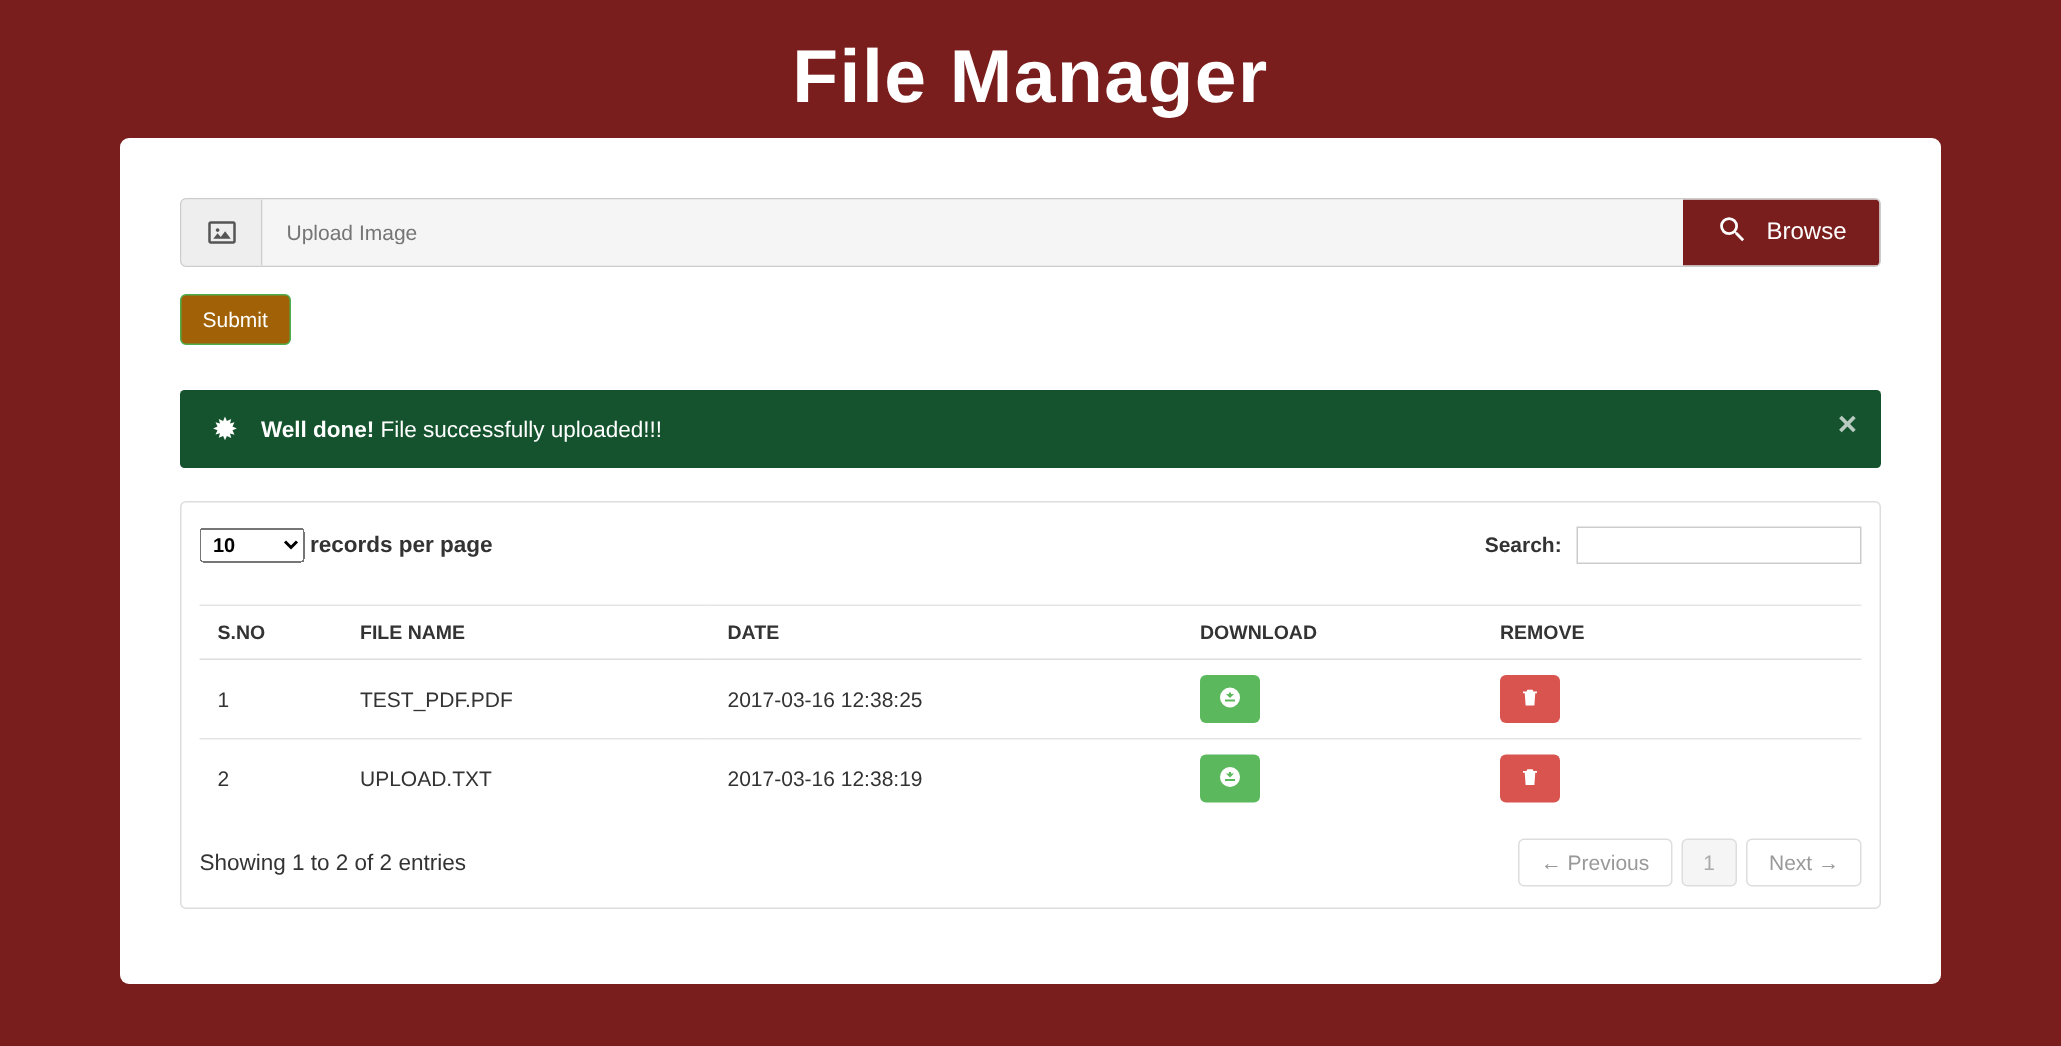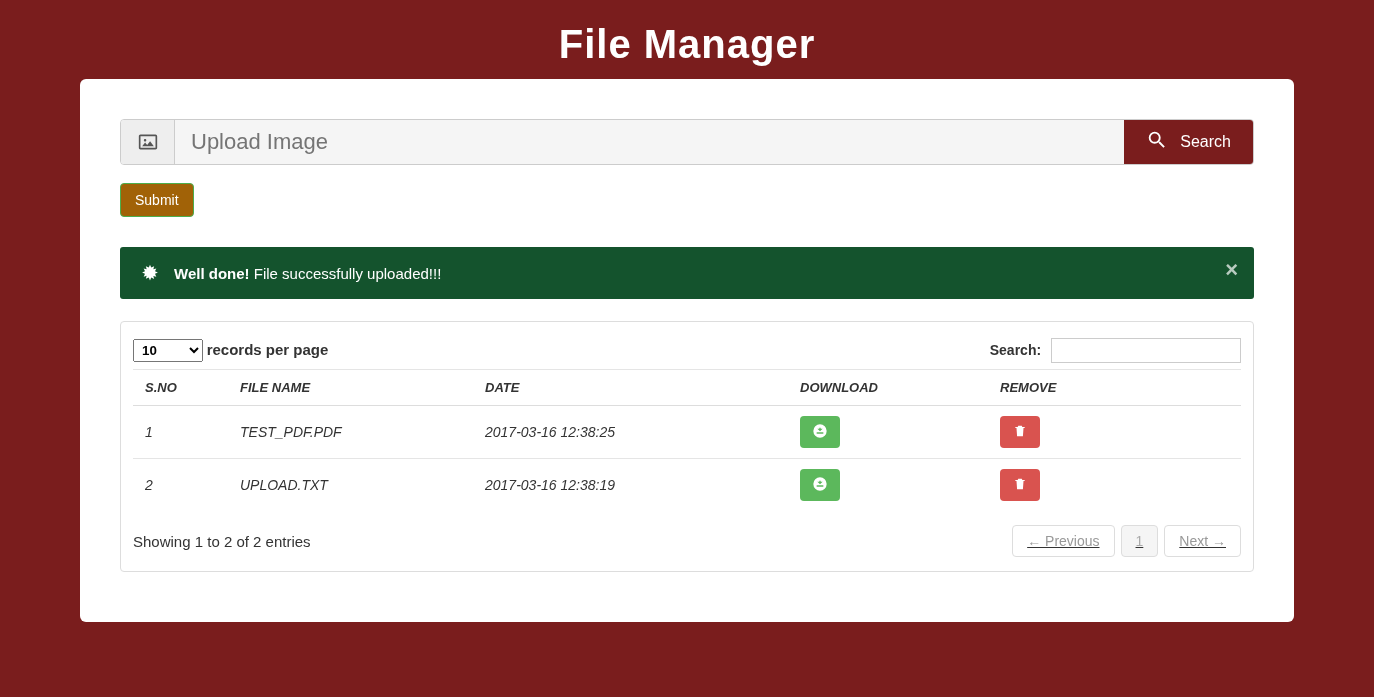--- a/index.html
+++ b/index.html
@@ -8,21 +8,21 @@
   font-family: "Helvetica Neue", Helvetica, Arial, sans-serif;
   font-size: 14px;
   color: #333;
   width: 1374px;
   height: 697px;
   overflow: hidden;
 }
 .page-title {
   color: #fff;
   text-align: center;
-  font-size: 40px;
+  font-size: 50px;
   font-weight: 800;
   font-family: Impact, "Arial Black", sans-serif;
   letter-spacing: 1px;
   padding: 22px 0 12px 0;
 }
 .container {
   background: #fff;
   border-radius: 6px;
   margin: 0 80px 30px 80px;
   padding: 40px 40px 50px 40px;
@@ -41,21 +41,21 @@
   align-items: center;
   justify-content: center;
   background: #eee;
   border-right: 1px solid #ccc;
 }
 .upload-icon-box svg { fill: #555; }
 .upload-input {
   flex: 1;
   border: none;
   padding: 0 16px;
-  font-size: 22px;
+  font-size: 14px;
   color: #999;
   background: #f5f5f5;
   outline: none;
 }
 .browse-btn {
   background: #7a1d1d;
   color: #fff;
   border: none;
   padding: 0 22px;
   display: flex;
@@ -101,21 +101,21 @@
 .panel {
   margin-top: 22px;
   border: 1px solid #ddd;
   border-radius: 4px;
   padding: 16px 12px 14px 12px;
 }
 .controls-row {
   display: flex;
   justify-content: space-between;
   align-items: center;
-  margin-bottom: 6px;
+  margin-bottom: 27px;
 }
 .records-sel {
   font-size: 13px;
 }
 .records-sel select {
   font-weight: bold;
   padding: 2px 4px;
   min-width: 70px;
 }
 .records-sel span { font-weight: bold; font-size: 15px; }
@@ -123,21 +123,20 @@
 .search-box input {
   border: 1px solid #ccc;
   padding: 4px 6px;
   margin-left: 6px;
   width: 190px;
   font-weight: normal;
 }
 table {
   width: 100%;
   border-collapse: collapse;
-  font-style: italic;
 }
 th, td {
   text-align: left;
   padding: 10px 12px;
   border-top: 1px solid #e5e5e5;
 }
 th {
   font-weight: bold;
   font-size: 13px;
   border-bottom: 1px solid #ddd;
@@ -155,21 +154,21 @@
 .btn-dl { background: #5cb85c; }
 .btn-rm { background: #d9534f; }
 .btn-sm svg { fill: #fff; }
 .below-row {
   display: flex;
   justify-content: space-between;
   align-items: center;
   margin-top: 14px;
   font-size: 15px;
 }
-.pager { display: flex; gap: 6px; text-decoration: underline; }
+.pager { display: flex; gap: 6px; }
 .pager button {
   border: 1px solid #ddd;
   background: #fff;
   color: #999;
   padding: 7px 14px;
   border-radius: 4px;
   font-size: 14px;
   cursor: pointer;
 }
 .pager button.active {
@@ -194,21 +193,21 @@
           <path d="M21 3H3C1.9 3 1 3.9 1 5v14c0 1.1.9 2 2 2h18c1.1 0 2-.9 2-2V5c0-1.1-.9-2-2-2zm0 16H3V5h18v14zM8.5 11.5c.83 0 1.5-.67 1.5-1.5S9.33 8.5 8.5 8.5 7 9.17 7 10s.67 1.5 1.5 1.5zM5 17l3.5-4.5 2.5 3 3.5-4.5L19 17H5z"></path>
         </svg>
     </div>
     <input class="upload-input" type="text" placeholder="Upload Image" style="">
     <button class="browse-btn">
       <span>
         <svg width="22" height="22" viewBox="0 0 24 24">
             <path d="M15.5 14h-.79l-.28-.27A6.471 6.471 0 0016 9.5 6.5 6.5 0 109.5 16c1.61 0 3.09-.59 4.23-1.57l.27.28v.79l5 4.99L20.49 19l-4.99-5zM9.5 14A4.5 4.5 0 119.5 5a4.5 4.5 0 010 9z"></path>
           </svg>
       </span>
-      <span>Search</span>
+      <span>Browse</span>
     </button>
   </div>
 
   <button class="submit-btn">Submit</button>
 
   <div class="alert">
     <span class="alert-icon">
       <svg width="20" height="20" viewBox="0 0 24 24" fill="#fff">
           <path d="M12 2l1.5 3.5L17 4l-1 3.6 3.6-1L18 10l3.5 1.5L18 13l1.6 3.5-3.6-1 1 3.6-3.5-1.6L12 21l-1.5-3.5L7 19l1-3.6-3.6 1L6 13l-3.5-1.5L6 10 4.4 6.5l3.6 1L7 4l3.5 1.5L12 2z"></path>
         </svg>

